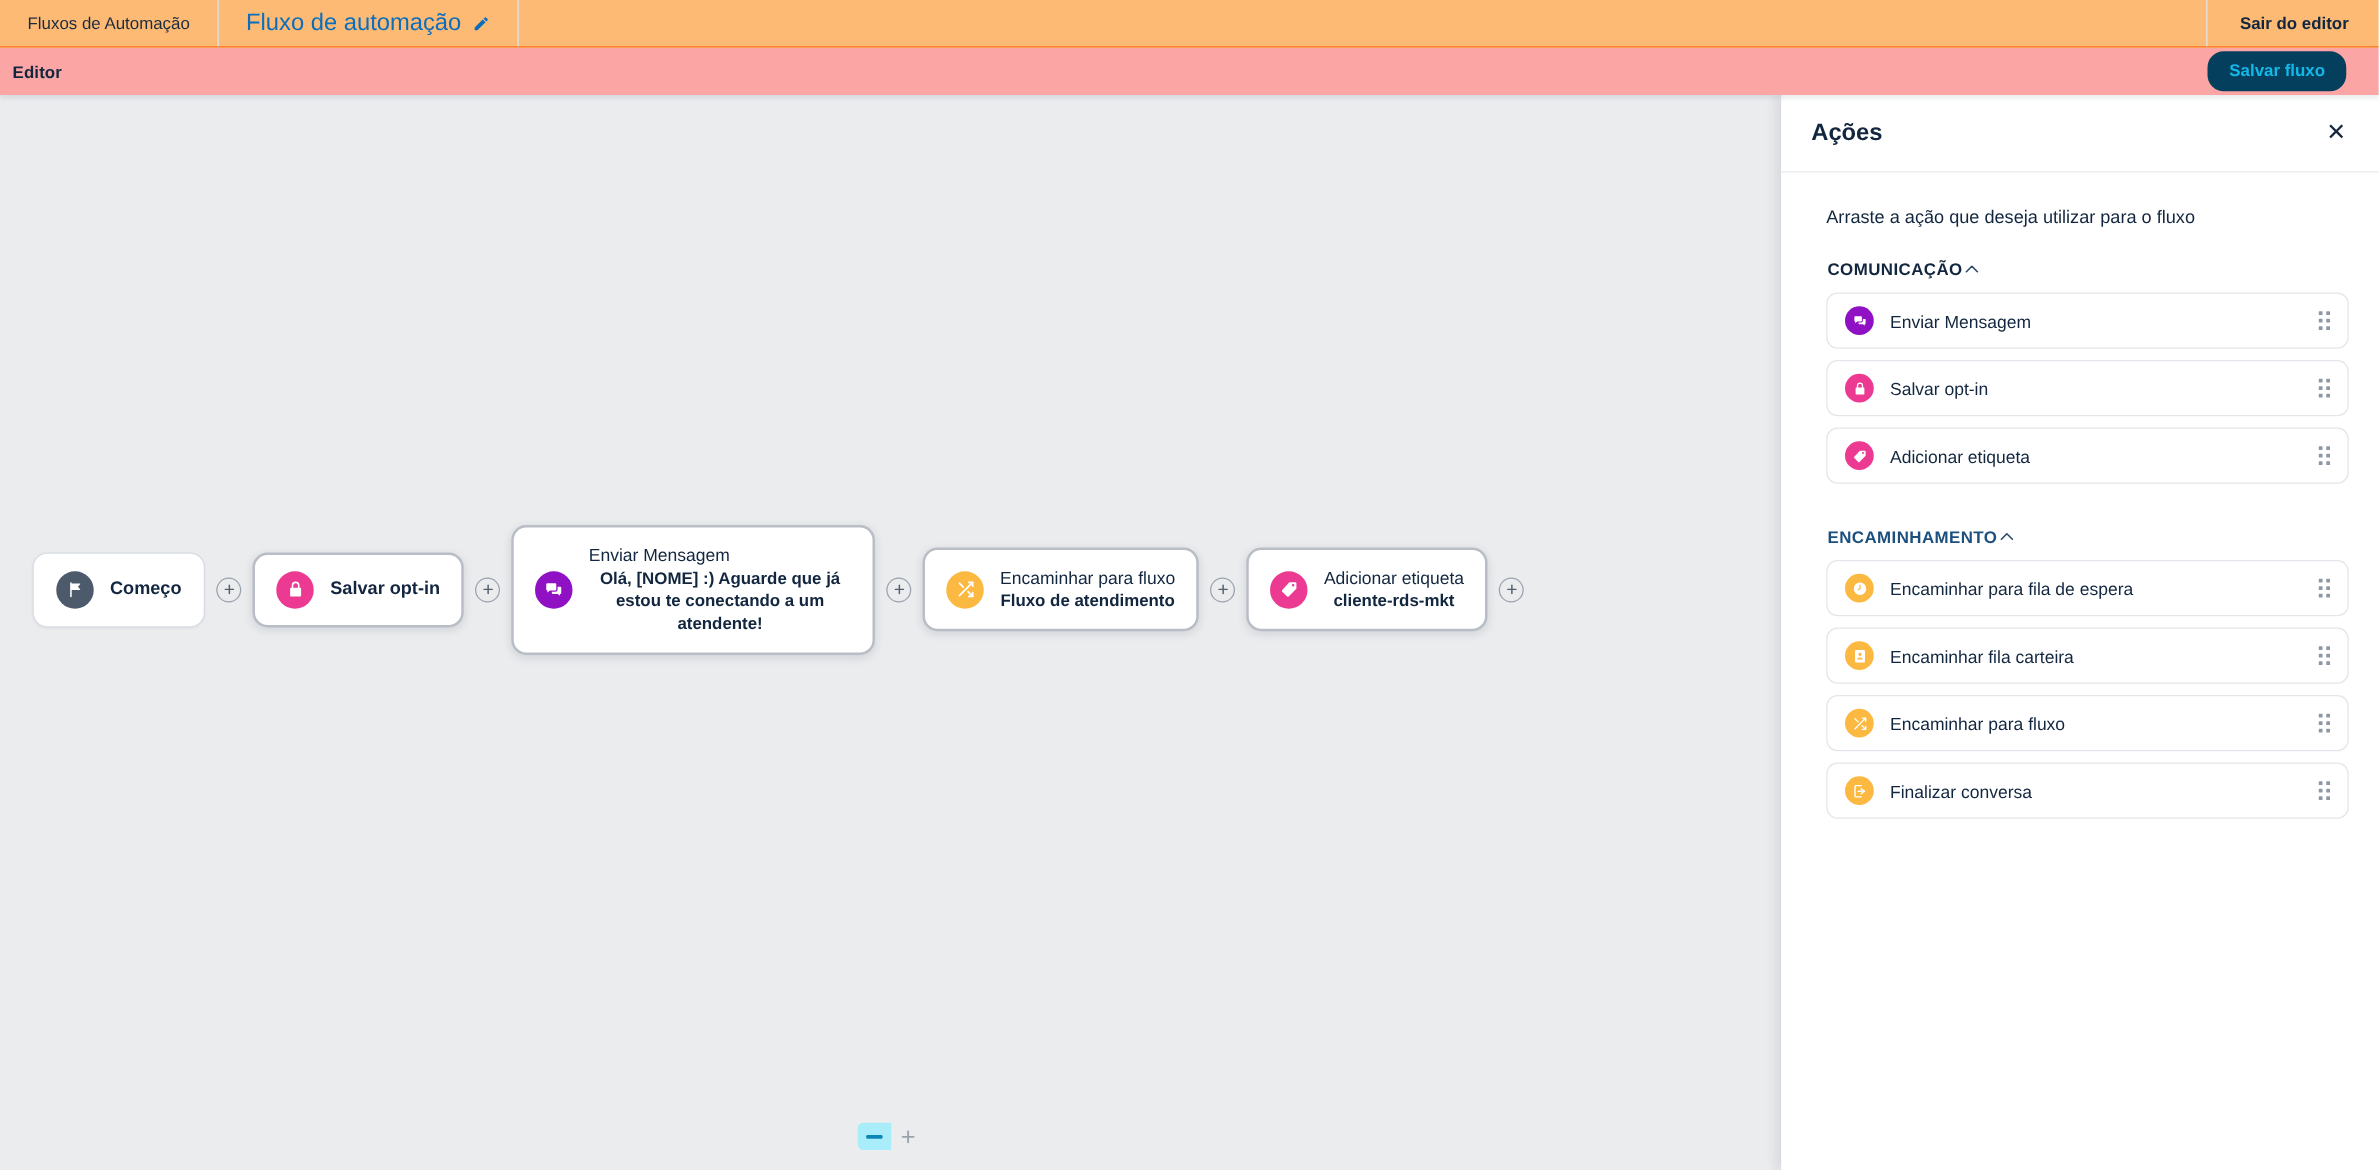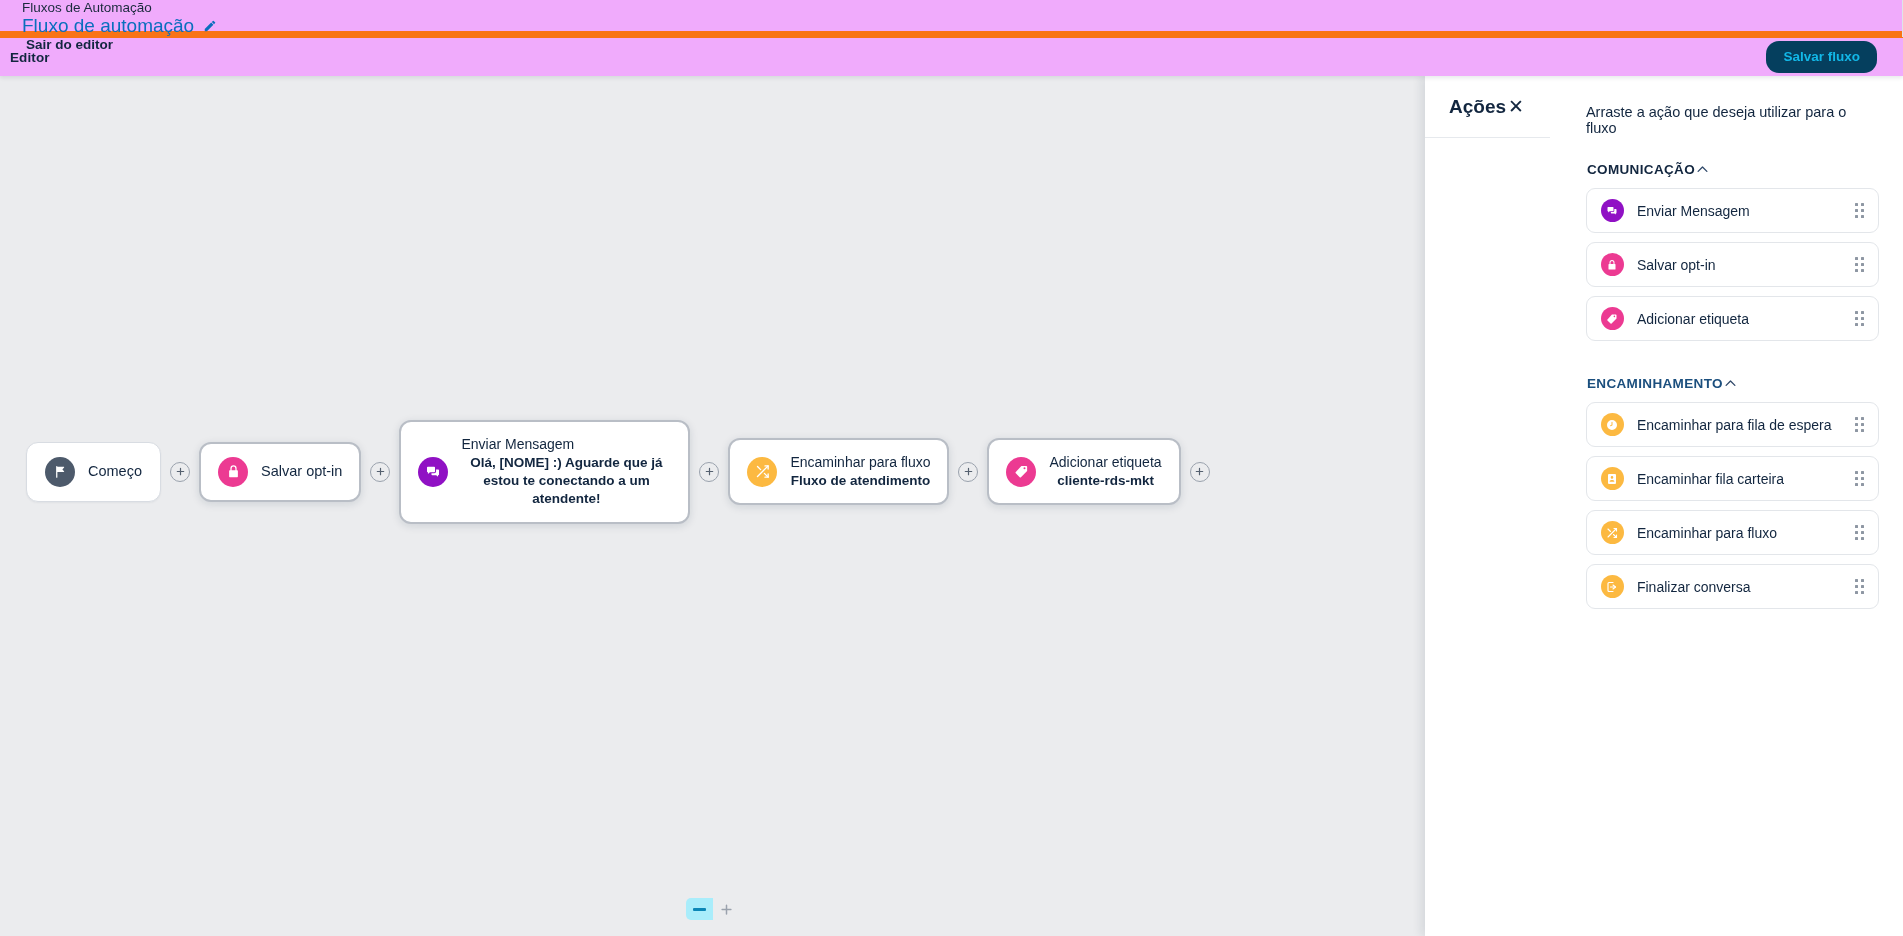--- a/index.html
+++ b/index.html
@@ -12,25 +12,24 @@
     font-family: "Liberation Sans", "DejaVu Sans", sans-serif;
     color: #12263f;
     background: #ffffff;
   }
 
   
   .topbar {
     height: 38px;
     display: flex;
     align-items: stretch;
-    background: #f0abfc;
-    border-bottom: 7px solid #f97316;
+    background: #fdba74;
+    border-bottom: 1px solid #f97316;
     position: relative;
     z-index: 30;
-    flex-direction: column;
   }
   .tab {
     display: flex;
     align-items: center;
     gap: 9px;
     padding: 0 22px;
     font-size: 13.5px;
     color: #1b2a3d;
     border-right: 1px solid #dfe3e8;
     white-space: nowrap;
@@ -55,21 +54,21 @@
   }
   .pencil-icon { display: inline-flex; color: #0a6ebd; }
 
   
   .editorbar {
     height: 38px;
     display: flex;
     align-items: center;
     justify-content: space-between;
     padding: 0 20px 0 10px;
-    background: #f0abfc;
+    background: #fca5a5;
     position: relative;
     z-index: 25;
     box-shadow: 0 2px 4px rgba(18,38,63,0.10);
   }
   .editorbar-title {
     font-size: 13.5px;
     font-weight: bold;
     color: #12263f;
     letter-spacing: .1px;
   }
@@ -135,21 +134,21 @@
     flex: 0 0 30px;
     display: flex;
     align-items: center;
     justify-content: center;
     color: #ffffff;
   }
   .node-icon svg { display:block; }
 
   .node-text { display: flex; flex-direction: column; line-height: 1.35; }
   .node-title { font-size: 14px; color: #12263f; }
-  .node-title.solo { font-weight: normal; font-size: 14.5px; }
+  .node-title.solo { font-weight: bold; font-size: 14.5px; }
   .node-sub { font-size: 13.5px; font-weight: bold; color: #12263f; text-align: center; }
   .node-sub.wide { max-width: 210px; }
 
   .connector {
     width: 20px; height: 20px;
     border-radius: 50%;
     border: 1.3px solid #9aa2ad;
     margin: 0 9px;
     display: flex;
     align-items: center;
@@ -181,21 +180,21 @@
   .zoom-btn.minus { background: #a9edfb; }
   .zoom-btn.minus .bar { width: 13px; height: 3px; background: #0b87b7; border-radius: 1px; }
   .zoom-btn.plus { color: #9aa2ad; }
 
   
   .panel {
     width: 478px;
     flex: 0 0 478px;
     background: #ffffff;
     display: flex;
-    flex-direction: row;
+    flex-direction: column;
     box-shadow: -4px 0 9px rgba(18,38,63,0.10);
     z-index: 10;
   }
   .panel-header {
     height: 62px;
     display: flex;
     align-items: center;
     justify-content: space-between;
     padding: 0 24px 0 24px;
     border-bottom: 1px solid #e6e9ed;

